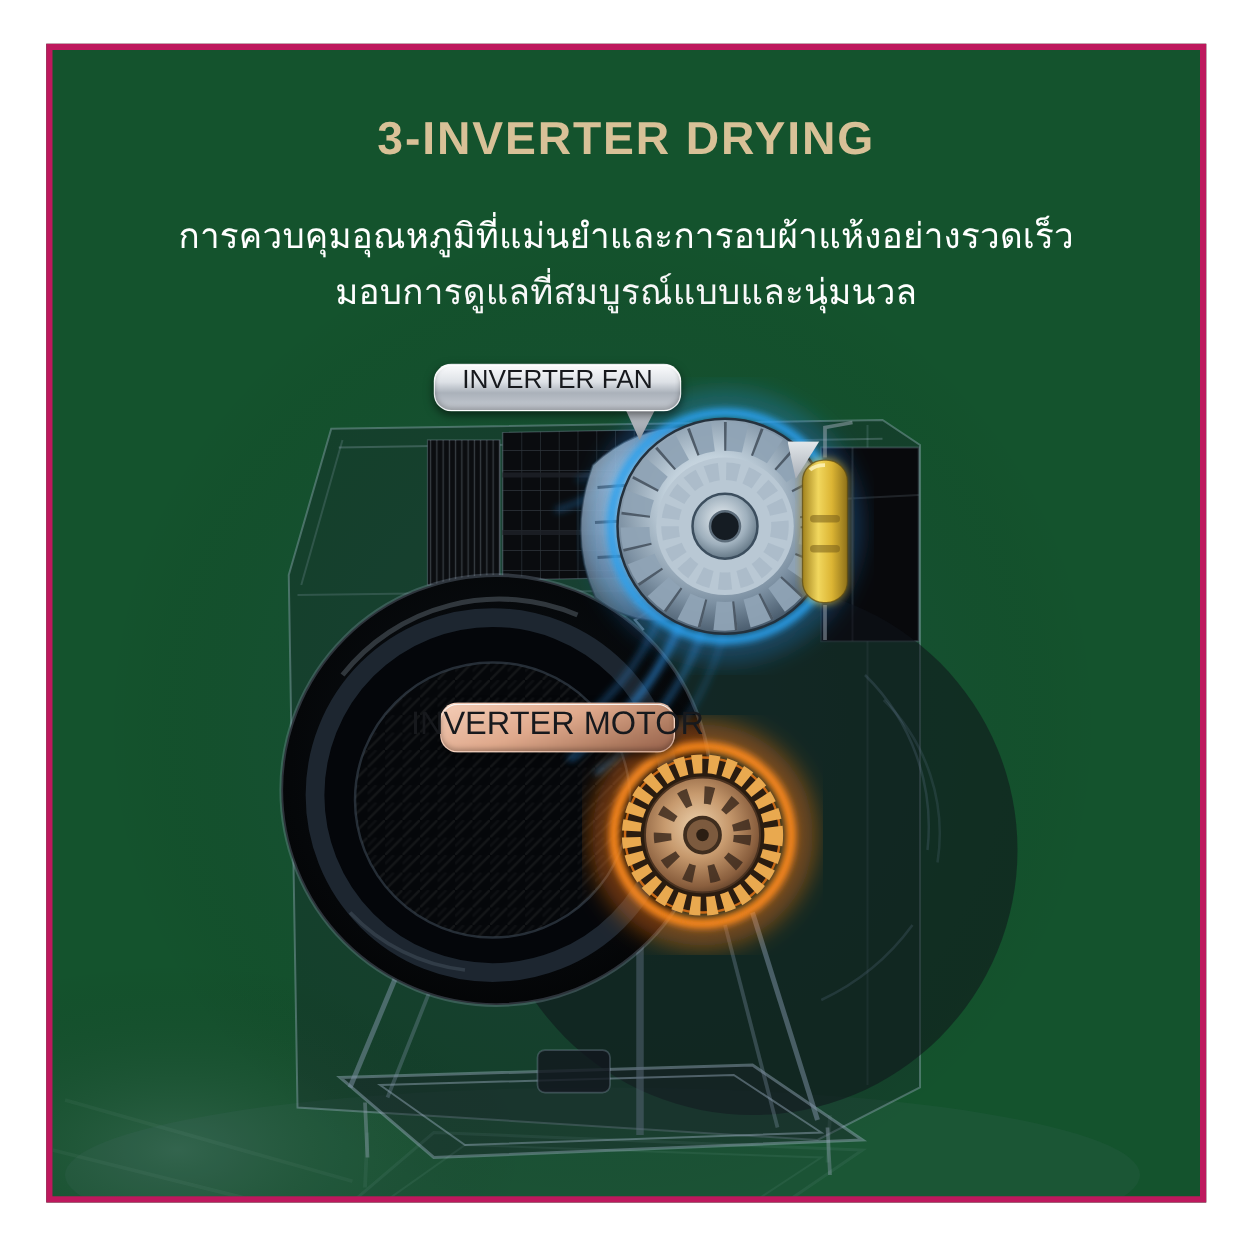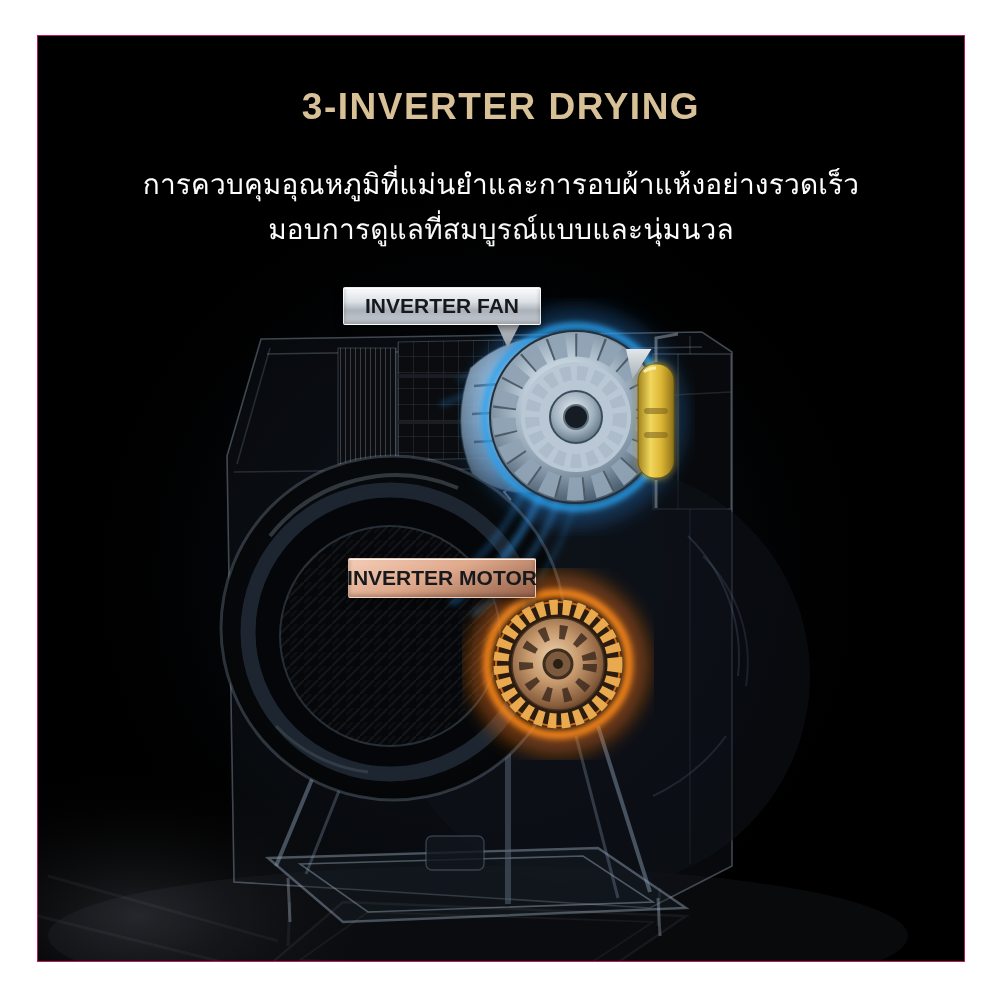--- a/index.html
+++ b/index.html
@@ -1,37 +1,37 @@
 <!DOCTYPE html>
 <html><head>
 <meta charset="utf-8">
 <style>
   html,body{margin:0;padding:0;background:#ffffff;}
   .page{position:relative;width:1000px;height:1000px;background:#ffffff;overflow:hidden;
         font-family:"Liberation Sans","DejaVu Sans",sans-serif;}
   .canvas{position:absolute;left:37px;top:35px;width:928px;height:927px;
-          background:#000000;border:1px solid #be185d;box-sizing:border-box;overflow:hidden;padding-left:20px;}
+          background:#14532d;border:5px solid #be185d;box-sizing:border-box;overflow:hidden;padding-left:20px;}
   .title{position:absolute;top:50px;left:0;width:100%;text-align:center;margin:0;
          color:#d8c197;font-size:37px;font-weight:700;letter-spacing:1.5px;}
   .sub{position:absolute;left:0;width:100%;text-align:center;margin:0;color:#ffffff;
        font-size:28px;font-weight:400;letter-spacing:.2px;}
   .sub.l1{top:126px;}
   .sub.l2{top:171px;}
   .fig{position:absolute;left:0;top:0;width:928px;height:927px;}
   .fig svg{position:absolute;left:0;top:0;}
-  .callout{position:absolute;display:flex;align-items:center;justify-content:center;
-           border-radius:2px;font-weight:700;color:#17191d;white-space:nowrap;z-index:5;
+  .callout{position:absolute;display:flex;align-items:flex-start;justify-content:center;
+           border-radius:14px;font-weight:400;color:#17191d;white-space:nowrap;z-index:5;
            box-shadow:inset 0 1px 0 rgba(255,255,255,.9), inset 0 -2px 4px rgba(0,0,0,.25), 0 3px 8px rgba(0,0,0,.55);}
   .callout.silver{background:linear-gradient(180deg,#fbfcfd 0%,#dde1e6 38%,#aab1ba 62%,#c8cdd4 100%);
                   border:1px solid rgba(255,255,255,.65);}
   .callout.copper{background:linear-gradient(160deg,#f4cdb7 0%,#dfa98c 45%,#b07c61 78%,#96604a 100%);
                   border:1px solid rgba(255,230,215,.5);}
   .callout.fan{left:305px;top:251px;width:196px;height:36px;font-size:21px;}
   .callout.comp{left:574px;top:282px;width:218px;height:34px;font-size:18px;}
-  .callout.motor{left:310px;top:522px;width:186px;height:38px;font-size:21px;}
+  .callout.motor{left:310px;top:522px;width:186px;height:38px;font-size:26px;}
   .tail{position:absolute;z-index:4;}
   .tail.fan{left:452px;top:284px;width:32px;height:28px;
             clip-path:polygon(15% 0,100% 0,55% 100%);
             background:linear-gradient(180deg,#cfd4da,#8f969f);}
   .tail.comp{left:588px;top:313px;width:30px;height:30px;
              clip-path:polygon(0 0,85% 0,22% 100%);
              background:linear-gradient(180deg,#e3e7ea,#a9afb8);}
   .tail.motor{left:458px;top:557px;width:30px;height:26px;
               clip-path:polygon(0 0,100% 0,60% 100%);
               background:linear-gradient(180deg,#dba globally;}

